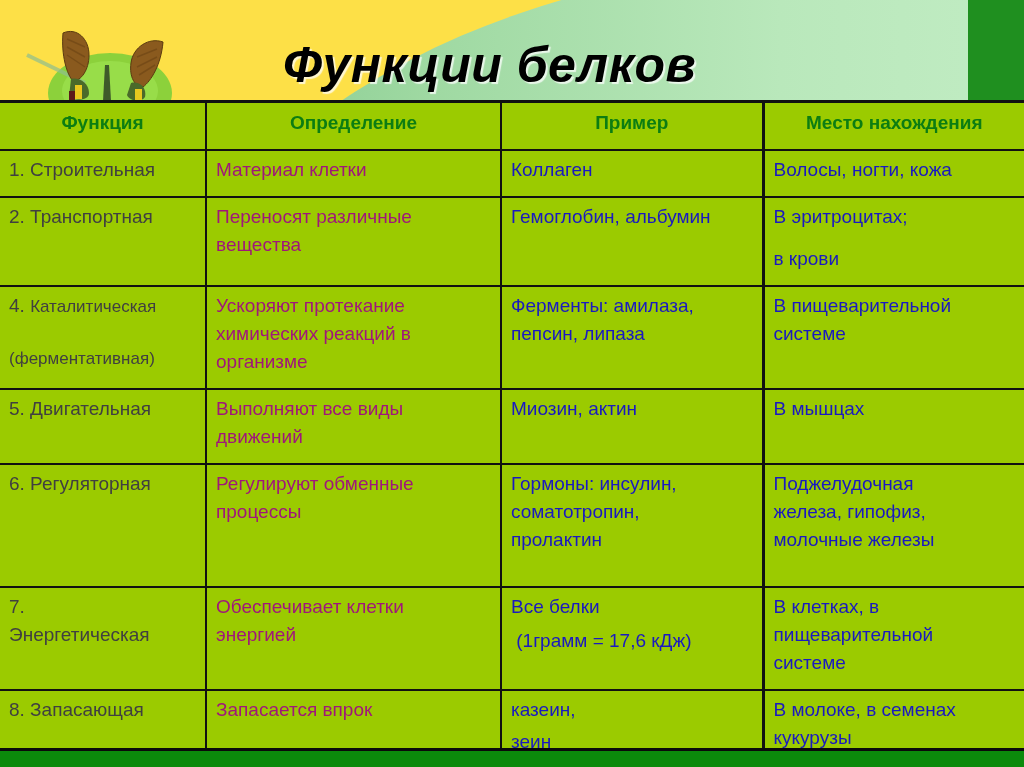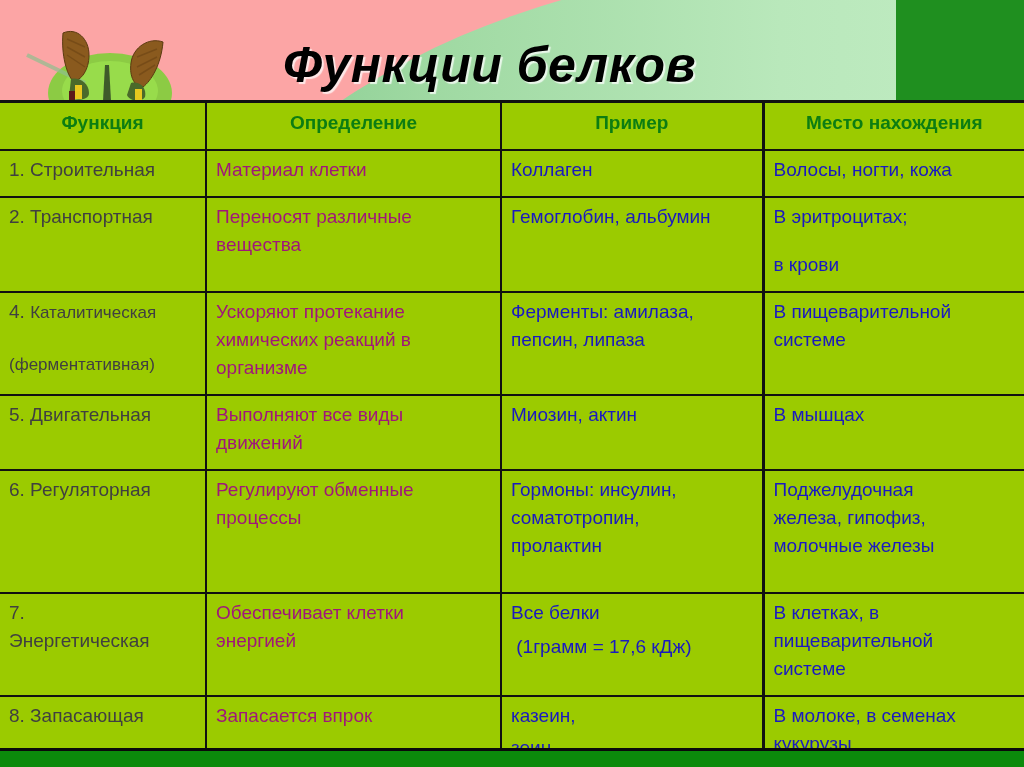--- a/index.html
+++ b/index.html
@@ -10,22 +10,22 @@
       width: 1024px;
       height: 767px;
       position: relative;
       overflow: hidden;
       background: #1f8f1f;
       font-family: "Liberation Sans", "DejaVu Sans", sans-serif;
     }
     .header {
       position: absolute;
       left: 0; top: 0;
-      width: 896px; height: 101px;
-      background: #fca5a5;
+      width: 968px; height: 101px;
+      background: #fde047;
       overflow: hidden;
     }
     .header-arc {
       position: absolute;
       left: 150px; top: -40px;
       width: 1400px; height: 900px;
       border-radius: 50%;
       background: linear-gradient(90deg, #7fc78b 0%, #9fd9a2 20%, #b9e8bb 45%, #c9f0cb 80%, #d2f3d3 100%);
     }
     .butterfly {
@@ -176,21 +176,21 @@
       </td>
       <td class="def">
         <span class="line">Переносят различные</span>
         <span class="line">вещества</span>
       </td>
       <td class="ex">
         <span class="line">Гемоглобин, альбумин</span>
       </td>
       <td class="loc">
         <span class="line">В эритроцитах;</span>
-        <span class="line" style="margin-top:20px">в крови</span>
+        <span class="line" style="margin-top:14px">в крови</span>
       </td>
     </tr>
 
 
     <tr class="r4">
       <td class="fn">
         <span class="line">
           <span>4.</span>
           <span class="fn-small">Каталитическая</span>
         </span>

